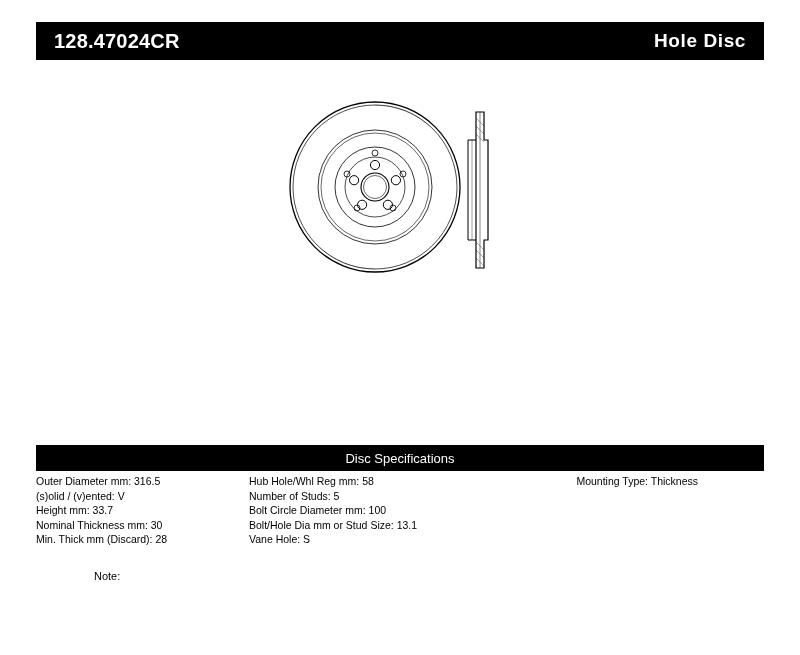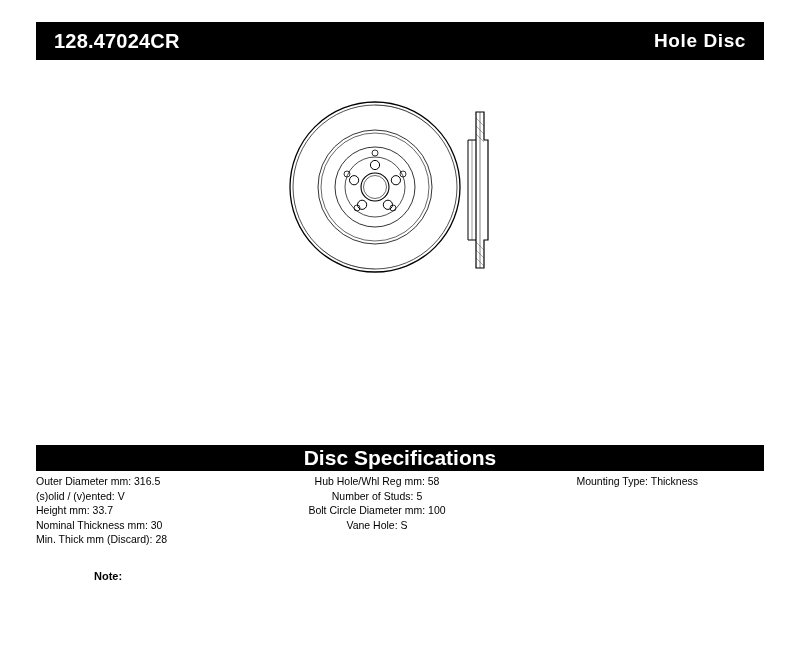--- a/index.html
+++ b/index.html
@@ -63,59 +63,59 @@
     top: 445px;
     width: 728px;
     height: 26px;
     background: #000000;
     display: flex;
     align-items: center;
     justify-content: center;
   }
   .spec-bar-title {
     color: #ffffff;
-    font-size: 21px;
-    font-weight: bold;
+    font-size: 13px;
+    font-weight: normal;
   }
 
   .spec-columns {
     position: absolute;
     left: 36px;
     top: 474px;
     width: 728px;
     display: flex;
     align-items: flex-start;
   }
   .col {
     font-size: 10.5px;
     line-height: 14.5px;
   }
   .col-left {
     width: 213px;
     padding-right: 4px;
   }
   .col-mid {
     width: 260px;
-    text-align: center;
+    text-align: left;
     padding-right: 4px;
   }
   .col-right {
     flex: 1;
     text-align: right;
     padding-right: 66px;
   }
   .spec-line { white-space: nowrap; }
 
   .note {
     position: absolute;
     left: 36px;
     top: 570px;
     width: 400px;
     font-size: 11px;
-    font-weight: bold;
+    font-weight: normal;
     padding-left: 58px;
   }
 </style>
 </head>
 <body>
 
 <div class="page">
 
   <div class="header-bar">
     <div class="part-number">128.47024CR</div>
@@ -191,20 +191,21 @@
       <div class="spec-line">Outer Diameter mm: 316.5</div>
       <div class="spec-line">(s)olid / (v)ented: V</div>
       <div class="spec-line">Height mm: 33.7</div>
       <div class="spec-line">Nominal Thickness mm: 30</div>
       <div class="spec-line">Min. Thick mm (Discard): 28</div>
     </div>
     <div class="col col-mid">
       <div class="spec-line">Hub Hole/Whl Reg mm: 58</div>
       <div class="spec-line">Number of Studs: 5</div>
       <div class="spec-line">Bolt Circle Diameter mm: 100</div>
+      <div class="spec-line">Bolt/Hole Dia mm or Stud Size: 13.1</div>
       <div class="spec-line">Vane Hole: S</div>
     </div>
     <div class="col col-right">
       <div class="spec-line">Mounting Type: Thickness</div>
     </div>
   </div>
 
   <div class="note">Note:</div>
 
 </div>

